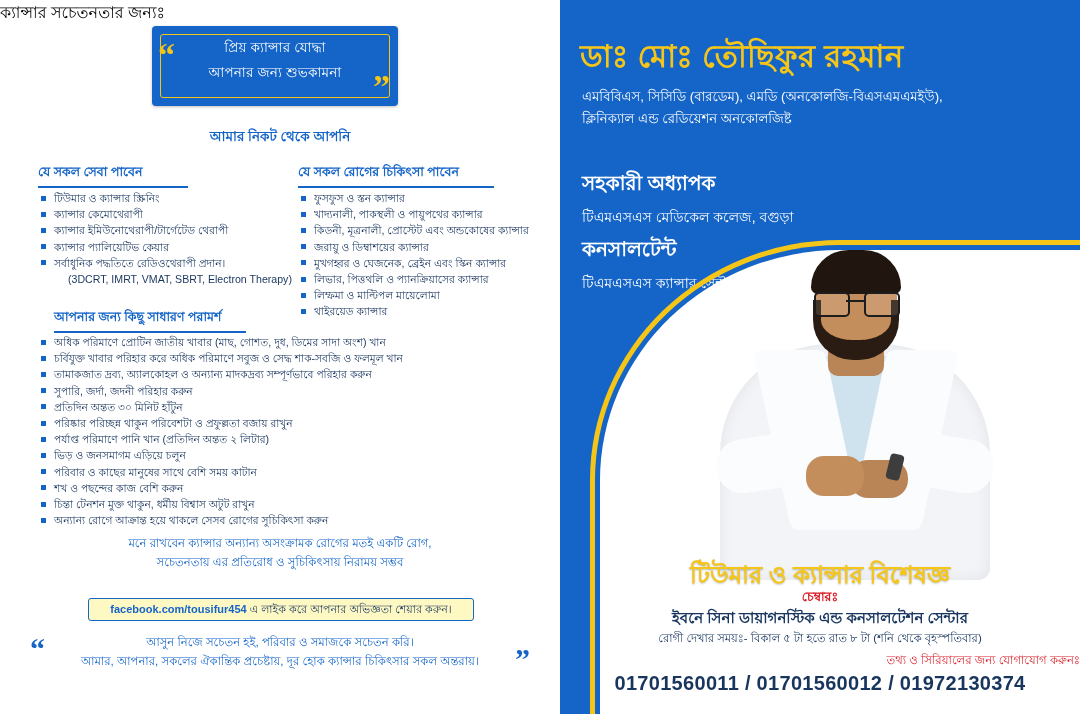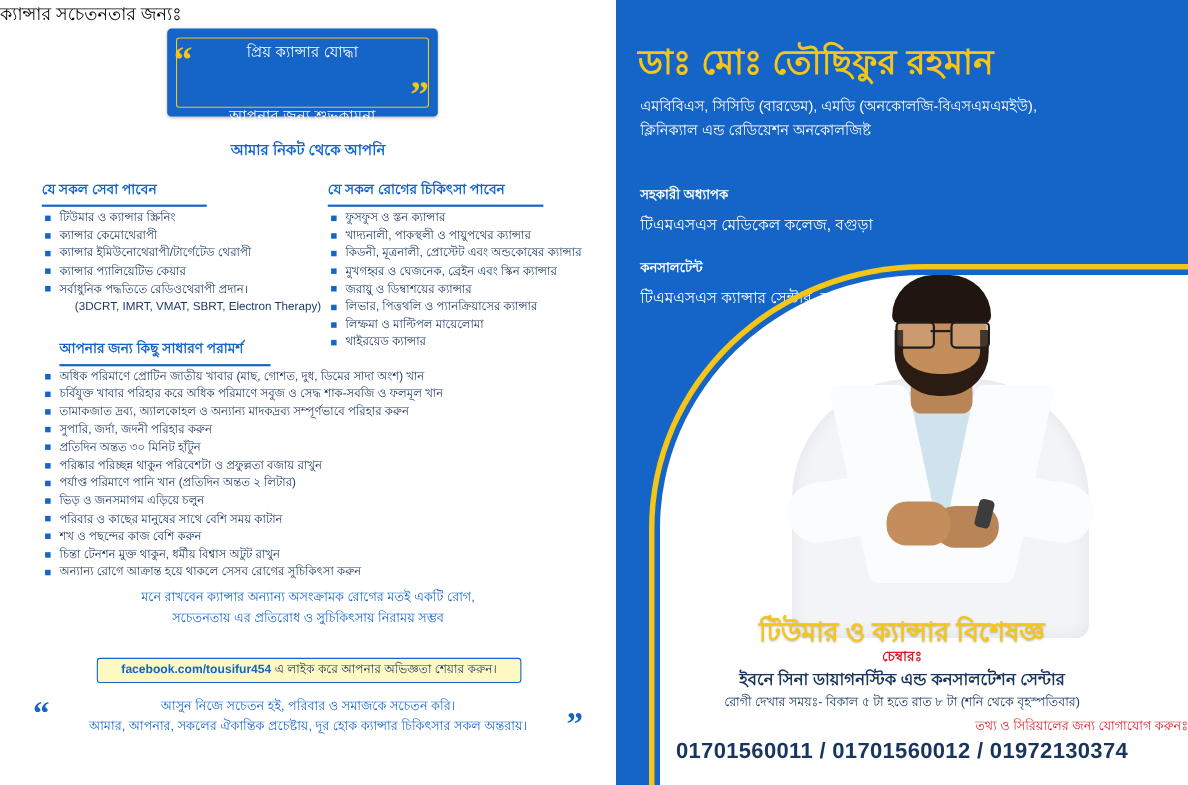--- a/index.html
+++ b/index.html
@@ -51,21 +51,21 @@
   .quote-line {
     position: absolute;
     left: 0;
     right: 0;
     text-align: center;
     color: #ffffff;
     font-size: 13.5px;
     letter-spacing: 0.2px;
   }
   .quote-line.l1 { top: 11px; }
-  .quote-line.l2 { top: 36px; margin-top: 33px; }
+  .quote-line.l2 { top: 36px; }
   .quote-mark {
     position: absolute;
     color: #f5c518;
     font-size: 34px;
     line-height: 1;
     font-family: "Liberation Serif", serif;
     font-weight: bold;
   }
   .quote-mark.open { left: 6px; top: 12px; }
   .quote-mark.close { right: 8px; bottom: 2px; }
@@ -212,21 +212,21 @@
     color: #ffffff;
     font-size: 13.2px;
     line-height: 22px;
   }
   .post-block {
     position: absolute;
     left: 22px;
     color: #ffffff;
   }
   .post-title {
-    font-size: 12px;
+    font-size: 20px;
     font-weight: bold;
     margin-bottom: 5px;
   }
   .post-place { font-size: 14px; }
   .post-1 { top: 168px; }
   .post-2 { top: 234px; }
 
   
   .white-curve {
     position: absolute;
@@ -498,22 +498,22 @@
 
     <div class="col-head col-b-head">
       <span>যে সকল রোগের চিকিৎসা পাবেন</span>
       <span class="underline"></span>
     </div>
 
     <ul class="bullets" id="cancers-list">
       <li>ফুসফুস ও স্তন ক্যান্সার</li>
       <li>খাদ্যনালী, পাকস্থলী ও পায়ুপথের ক্যান্সার</li>
       <li>কিডনী, মূত্রনালী, প্রোস্টেট এবং অন্ডকোষের ক্যান্সার</li>
+      <li>জরায়ু ও ডিম্বাশয়ের ক্যান্সার</li>
       <li>মুখগহ্বর ও ঘেজনেক, ব্রেইন এবং স্কিন ক্যান্সার</li>
-      <li>জরায়ু ও ডিম্বাশয়ের ক্যান্সার</li>
       <li>লিভার, পিত্তথলি ও প্যানক্রিয়াসের ক্যান্সার</li>
       <li>লিম্ফমা ও মাল্টিপল মায়েলোমা</li>
       <li>থাইরয়েড ক্যান্সার</li>
     </ul>
 
     <div class="col-head advice-head">
       <span>আপনার জন্য কিছু সাধারণ পরামর্শ</span>
       <span class="underline"></span>
     </div>
 

